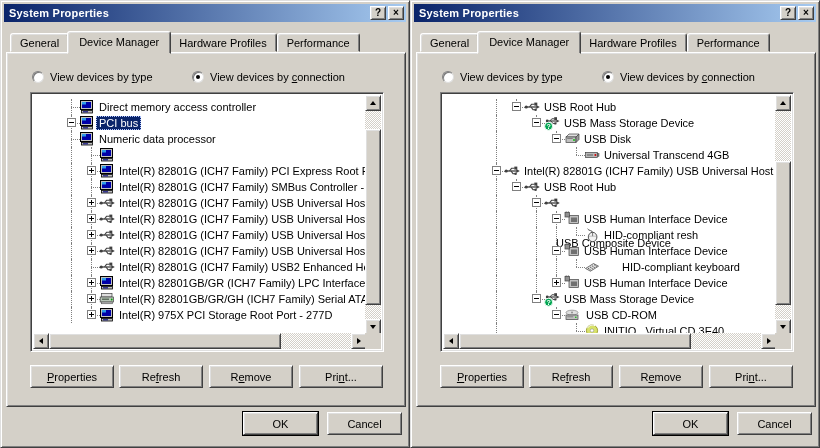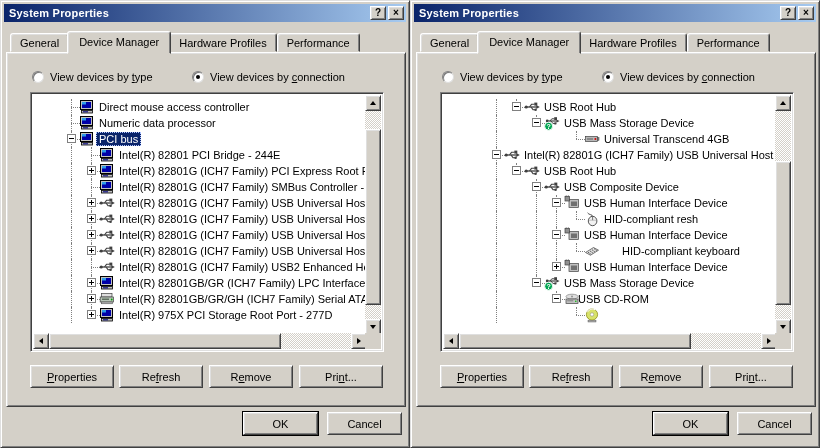--- a/index.html
+++ b/index.html
@@ -129,65 +129,64 @@
               <div class="hguide" style="left: 38px; top: 8px; width: 9px;"></div>
               <span class="ticon" style="left: 46px;">
                 <svg viewBox="0 0 16 16">
                   <rect x="1.5" y="1.5" width="12" height="9" fill="#c0c0c0" stroke="#000" stroke-width="1"></rect>
                   <rect x="3" y="3" width="9" height="6" fill="#0000a8"></rect>
                   <rect x="3" y="3" width="4" height="2.5" fill="#2e9ce8"></rect>
                   <rect x="2.5" y="11.5" width="11" height="2.5" fill="#c0c0c0" stroke="#000" stroke-width="0.8"></rect>
                   <rect x="4" y="12.3" width="5" height="1" fill="#000080"></rect>
                 </svg>
               </span>
-              <span class="tlabel" style="left: 63px;">Direct mouse access controller</span>
-            </div>
-            <div class="trow">
-              <div class="guide" style="left: 38px; top: 0px; height: 16px;"></div>
-              <div class="hguide" style="left: 38px; top: 8px; width: 9px;"></div>
-              <span class="ticon" style="left: 46px;">
-                <svg viewBox="0 0 16 16">
-                  <rect x="1.5" y="1.5" width="12" height="9" fill="#c0c0c0" stroke="#000" stroke-width="1"></rect>
-                  <rect x="3" y="3" width="9" height="6" fill="#0000a8"></rect>
-                  <rect x="3" y="3" width="4" height="2.5" fill="#2e9ce8"></rect>
-                  <rect x="2.5" y="11.5" width="11" height="2.5" fill="#c0c0c0" stroke="#000" stroke-width="0.8"></rect>
-                  <rect x="4" y="12.3" width="5" height="1" fill="#000080"></rect>
-                </svg>
-              </span>
-              <span class="tlabel" style="left: 63px;">Numeric data processor</span>
+              <span class="tlabel" style="left: 63px;">Direct memory access controller</span>
             </div>
             <div class="trow">
               <div class="guide" style="left: 38px; top: 0px; height: 16px;"></div>
               <div class="hguide" style="left: 38px; top: 8px; width: 9px;"></div>
               <div class="ebox minus" style="left: 34px;"></div>
               <span class="ticon" style="left: 46px;">
                 <svg viewBox="0 0 16 16">
                   <rect x="1.5" y="1.5" width="12" height="9" fill="#c0c0c0" stroke="#000" stroke-width="1"></rect>
                   <rect x="3" y="3" width="9" height="6" fill="#0000a8"></rect>
                   <rect x="3" y="3" width="4" height="2.5" fill="#2e9ce8"></rect>
                   <rect x="2.5" y="11.5" width="11" height="2.5" fill="#c0c0c0" stroke="#000" stroke-width="0.8"></rect>
                   <rect x="4" y="12.3" width="5" height="1" fill="#000080"></rect>
                 </svg>
               </span>
               <span class="tlabel selected" style="left: 63px;">PCI bus</span>
             </div>
             <div class="trow">
               <div class="guide" style="left: 38px; top: 0px; height: 16px;"></div>
-              <div class="guide" style="left: 58px; top: 0px; height: 16px;"></div>
-              <div class="hguide" style="left: 58px; top: 8px; width: 9px;"></div>
-              <span class="ticon" style="left: 66px;">
-                <svg viewBox="0 0 16 16">
-                  <rect x="1.5" y="1.5" width="12" height="9" fill="#c0c0c0" stroke="#000" stroke-width="1"></rect>
-                  <rect x="3" y="3" width="9" height="6" fill="#0000a8"></rect>
-                  <rect x="3" y="3" width="4" height="2.5" fill="#2e9ce8"></rect>
-                  <rect x="2.5" y="11.5" width="11" height="2.5" fill="#c0c0c0" stroke="#000" stroke-width="0.8"></rect>
-                  <rect x="4" y="12.3" width="5" height="1" fill="#000080"></rect>
-                </svg>
-              </span>
-              <span class="tlabel" style="left: 83px;">Intel(R) 82801 PCI Bridge - 244E</span>
+              <div class="hguide" style="left: 38px; top: 8px; width: 9px;"></div>
+              <span class="ticon" style="left: 46px;">
+                <svg viewBox="0 0 16 16">
+                  <rect x="1.5" y="1.5" width="12" height="9" fill="#c0c0c0" stroke="#000" stroke-width="1"></rect>
+                  <rect x="3" y="3" width="9" height="6" fill="#0000a8"></rect>
+                  <rect x="3" y="3" width="4" height="2.5" fill="#2e9ce8"></rect>
+                  <rect x="2.5" y="11.5" width="11" height="2.5" fill="#c0c0c0" stroke="#000" stroke-width="0.8"></rect>
+                  <rect x="4" y="12.3" width="5" height="1" fill="#000080"></rect>
+                </svg>
+              </span>
+              <span class="tlabel" style="left: 63px;">Numeric data processor</span>
+            </div>
+            <div class="trow">
+              <div class="guide" style="left: 38px; top: 0px; height: 16px;"></div>
+              <div class="guide" style="left: 58px; top: 0px; height: 16px;"></div>
+              <div class="hguide" style="left: 58px; top: 8px; width: 9px;"></div>
+              <span class="ticon" style="left: 66px;">
+                <svg viewBox="0 0 16 16">
+                  <rect x="1.5" y="1.5" width="12" height="9" fill="#c0c0c0" stroke="#000" stroke-width="1"></rect>
+                  <rect x="3" y="3" width="9" height="6" fill="#0000a8"></rect>
+                  <rect x="3" y="3" width="4" height="2.5" fill="#2e9ce8"></rect>
+                  <rect x="2.5" y="11.5" width="11" height="2.5" fill="#c0c0c0" stroke="#000" stroke-width="0.8"></rect>
+                  <rect x="4" y="12.3" width="5" height="1" fill="#000080"></rect>
+                </svg>
+              </span>
             </div>
             <div class="trow">
               <div class="guide" style="left: 38px; top: 0px; height: 16px;"></div>
               <div class="guide" style="left: 58px; top: 0px; height: 16px;"></div>
               <div class="hguide" style="left: 58px; top: 8px; width: 9px;"></div>
               <div class="ebox plus" style="left: 54px;"></div>
               <span class="ticon" style="left: 66px;">
                 <svg viewBox="0 0 16 16">
                   <rect x="1.5" y="1.5" width="12" height="9" fill="#c0c0c0" stroke="#000" stroke-width="1"></rect>
                   <rect x="3" y="3" width="9" height="6" fill="#0000a8"></rect>
@@ -442,20 +441,36 @@
                   <circle cx="11.3" cy="8.4" r="1.2" fill="#404040"></circle>
                   <path d="M12.3 4.4 L15.6 6 L12.3 7.7 z" fill="#404040"></path>
                   <circle cx="4.6" cy="11.2" r="4" fill="#00a651" stroke="#fff" stroke-width="0.9"></circle>
                   <text x="4.6" y="13.7" font-size="7" font-weight="bold" fill="#fff" text-anchor="middle" font-family="Liberation Sans, sans-serif">?</text>
                 </svg>
               </span>
               <span class="tlabel" style="left: 118px;">USB Mass Storage Device</span>
             </div>
             <div class="trow">
               <div class="guide" style="left: 53px; top: 0px; height: 16px;"></div>
+              <div class="guide" style="left: 113px; top: 0px; height: 8px;"></div>
+              <div class="hguide" style="left: 113px; top: 8px; width: 9px;"></div>
+              <div class="ebox minus" style="left: 109px;"></div>
+              <span class="ticon" style="left: 121px;">
+                <svg viewBox="0 0 16 16">
+                  <path d="M2 6 L5 3 H15 L12 6 z" fill="#dfdfdf" stroke="#404040" stroke-width="0.7"></path>
+                  <rect x="2" y="6" width="10" height="5.5" fill="#c0c0c0" stroke="#404040" stroke-width="0.7"></rect>
+                  <path d="M12 6 L15 3 V8.5 L12 11.5 z" fill="#9a9a9a" stroke="#404040" stroke-width="0.7"></path>
+                  <circle cx="10" cy="9" r="0.9" fill="#00c000"></circle>
+                  <rect x="3.2" y="7" width="5.5" height="1" fill="#808080"></rect>
+                </svg>
+              </span>
+              <span class="tlabel" style="left: 138px;">USB Disk</span>
+            </div>
+            <div class="trow">
+              <div class="guide" style="left: 53px; top: 0px; height: 16px;"></div>
               <div class="guide" style="left: 133px; top: 0px; height: 8px;"></div>
               <div class="hguide" style="left: 133px; top: 8px; width: 9px;"></div>
               <span class="ticon" style="left: 141px;">
                 <svg viewBox="0 0 16 16">
                   <rect x="1.5" y="5.5" width="11.8" height="5" fill="#b8b8b8" stroke="#404040" stroke-width="0.7"></rect>
                   <rect x="13.3" y="6.6" width="1.7" height="2.8" fill="#808080" stroke="#404040" stroke-width="0.5"></rect>
                   <rect x="3" y="7" width="6" height="2" fill="#8a8a8a"></rect>
                   <circle cx="11.4" cy="8" r="1" fill="#d00000"></circle>
                 </svg>
               </span>
@@ -505,21 +520,21 @@
                 <svg viewBox="0 0 16 16">
                   <circle cx="2.2" cy="8" r="1.6" fill="#404040"></circle>
                   <path d="M2 8 H12.5" stroke="#404040" stroke-width="1.3" fill="none"></path>
                   <path d="M5.5 8 L7.5 5.3 H10.5" stroke="#404040" stroke-width="1.1" fill="none"></path>
                   <rect x="10.3" y="3.6" width="3" height="3" fill="#404040"></rect>
                   <path d="M7 8 L9 10.7 H11" stroke="#404040" stroke-width="1.1" fill="none"></path>
                   <circle cx="11.6" cy="10.7" r="1.3" fill="#404040"></circle>
                   <path d="M12.2 6.1 L15.8 8 L12.2 9.9 z" fill="#404040"></path>
                 </svg>
               </span>
-              <span class="tlabel" style="left: 118px;">USB Composite Device</span>
+              <span class="tlabel" style="left: 110px; margin-top: 40px;">USB Composite Device</span>
             </div>
             <div class="trow">
               <div class="guide" style="left: 53px; top: 0px; height: 16px;"></div>
               <div class="guide" style="left: 93px; top: 0px; height: 16px;"></div>
               <div class="guide" style="left: 113px; top: 0px; height: 16px;"></div>
               <div class="hguide" style="left: 113px; top: 8px; width: 9px;"></div>
               <div class="ebox minus" style="left: 109px;"></div>
               <span class="ticon" style="left: 121px;">
                 <svg viewBox="0 0 16 16">
                   <rect x="5" y="4.5" width="9.5" height="8" fill="#c0c0c0" stroke="#404040" stroke-width="0.7"></rect>
@@ -619,34 +634,35 @@
               <div class="ebox minus" style="left: 109px;"></div>
               <span class="ticon" style="left: 121px;">
                 <svg viewBox="0 0 16 16">
                   <ellipse cx="8" cy="5.6" rx="6" ry="2.4" fill="#dfdfdf" stroke="#808080" stroke-width="0.7"></ellipse>
                   <circle cx="8" cy="5.6" r="1" fill="#909090"></circle>
                   <rect x="2" y="8" width="12" height="4.5" fill="#c0c0c0" stroke="#404040" stroke-width="0.7"></rect>
                   <circle cx="11.8" cy="10.2" r="0.8" fill="#00c000"></circle>
                   <rect x="3.2" y="9.3" width="6" height="1" fill="#808080"></rect>
                 </svg>
               </span>
-              <span class="tlabel" style="left: 132px;">USB CD-ROM</span>
+              <span class="tlabel" style="left: 140px;">USB CD-ROM</span>
             </div>
             <div class="trow">
               <div class="guide" style="left: 53px; top: 0px; height: 16px;"></div>
               <div class="guide" style="left: 133px; top: 0px; height: 8px;"></div>
               <div class="hguide" style="left: 133px; top: 8px; width: 9px;"></div>
               <span class="ticon" style="left: 141px;">
                 <svg viewBox="0 0 16 16">
                   <circle cx="8" cy="7.5" r="5.6" fill="#d8e26a" stroke="#808000" stroke-width="0.7"></circle>
                   <path d="M3.4 5.2 A5.6 5.6 0 0 1 11.3 2.8" stroke="#fff" stroke-width="1" fill="none"></path>
                   <circle cx="8" cy="7.5" r="1.7" fill="#fff" stroke="#808080" stroke-width="0.5"></circle>
                   <rect x="4" y="13.4" width="8" height="1.6" fill="#b0b0b0" stroke="#404040" stroke-width="0.4"></rect>
                 </svg>
               </span>
+              <span class="tlabel" style="left: 158px;">INITIO_ Virtual CD 3E40</span>
             </div>
           </div>
         <div class="vscroll">
           <div class="sbtn" style="top:0">
               <span class="tri up"></span>
             </div>
           <div class="vtrack checker"></div>
           <div class="thumb vthumb" style="top: 66px; height: 144px;"></div>
           <div class="sbtn" style="bottom:0">
               <span class="tri down"></span>

